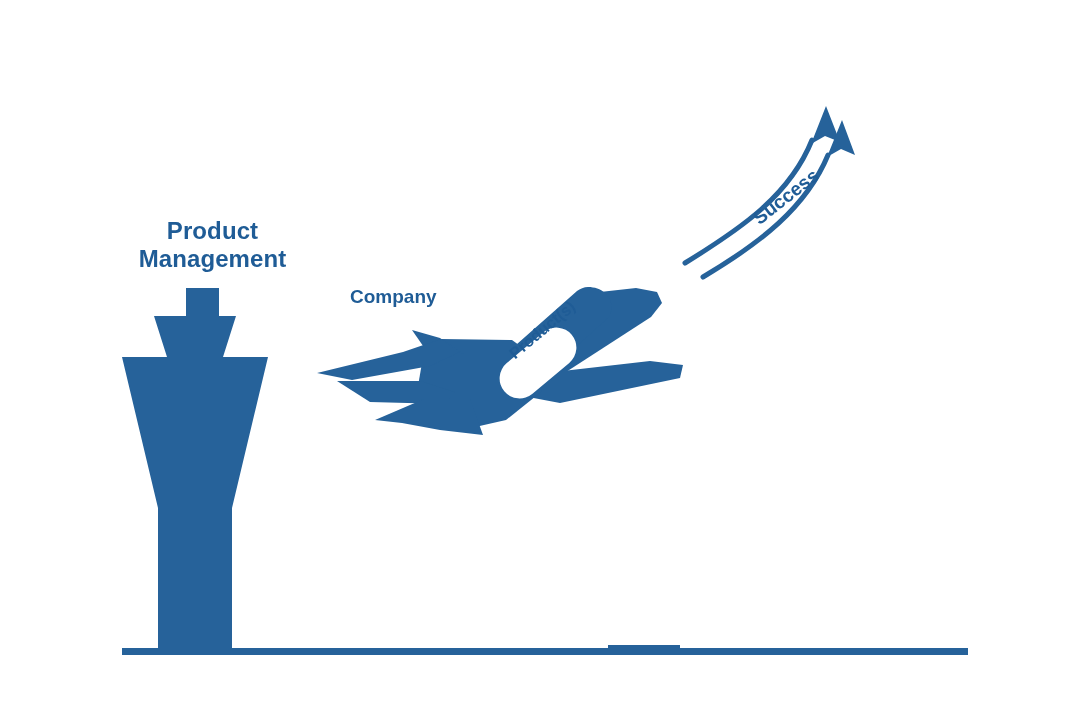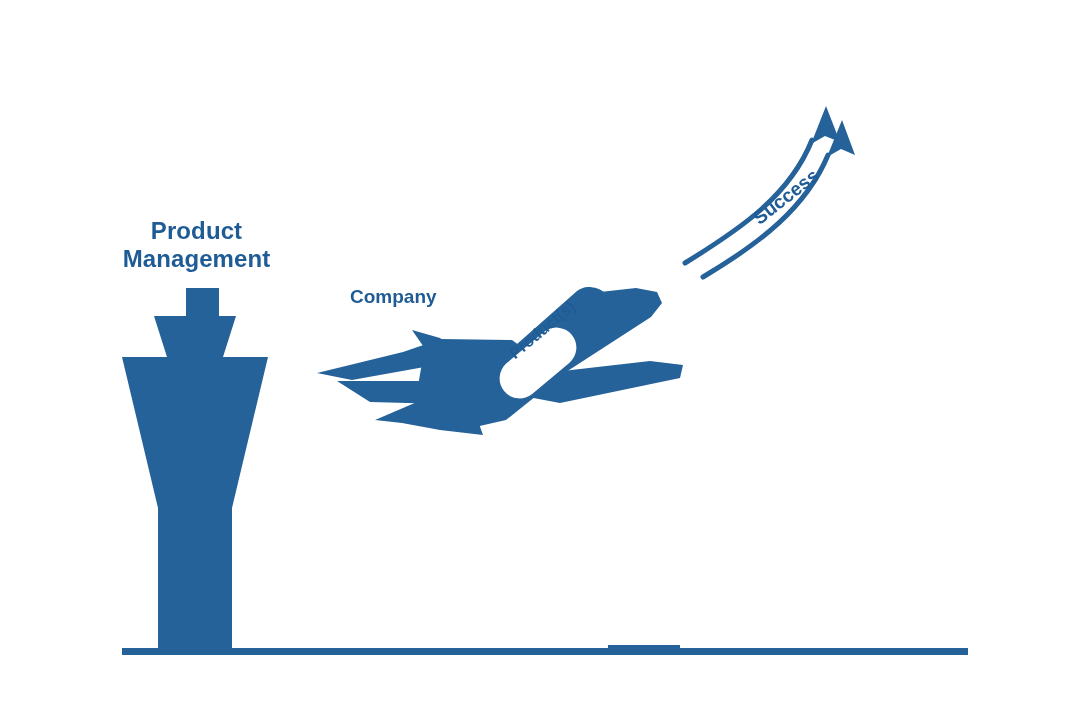--- a/index.html
+++ b/index.html
@@ -34,20 +34,21 @@
     white-space: pre;
     line-height: 1.18;
   }
   #label-product-management {
     left: 0px;
     top: 217px;
     width: 393px;
     text-align: center;
     font-size: 24px;
     letter-spacing: 0.1px;
+    padding-left: 16px;
   }
   #label-company {
     left: 350px;
     top: 286px;
     width: 287px;
     text-align: left;
     font-size: 19px;
   }
   #label-success {
     left: 749px;

